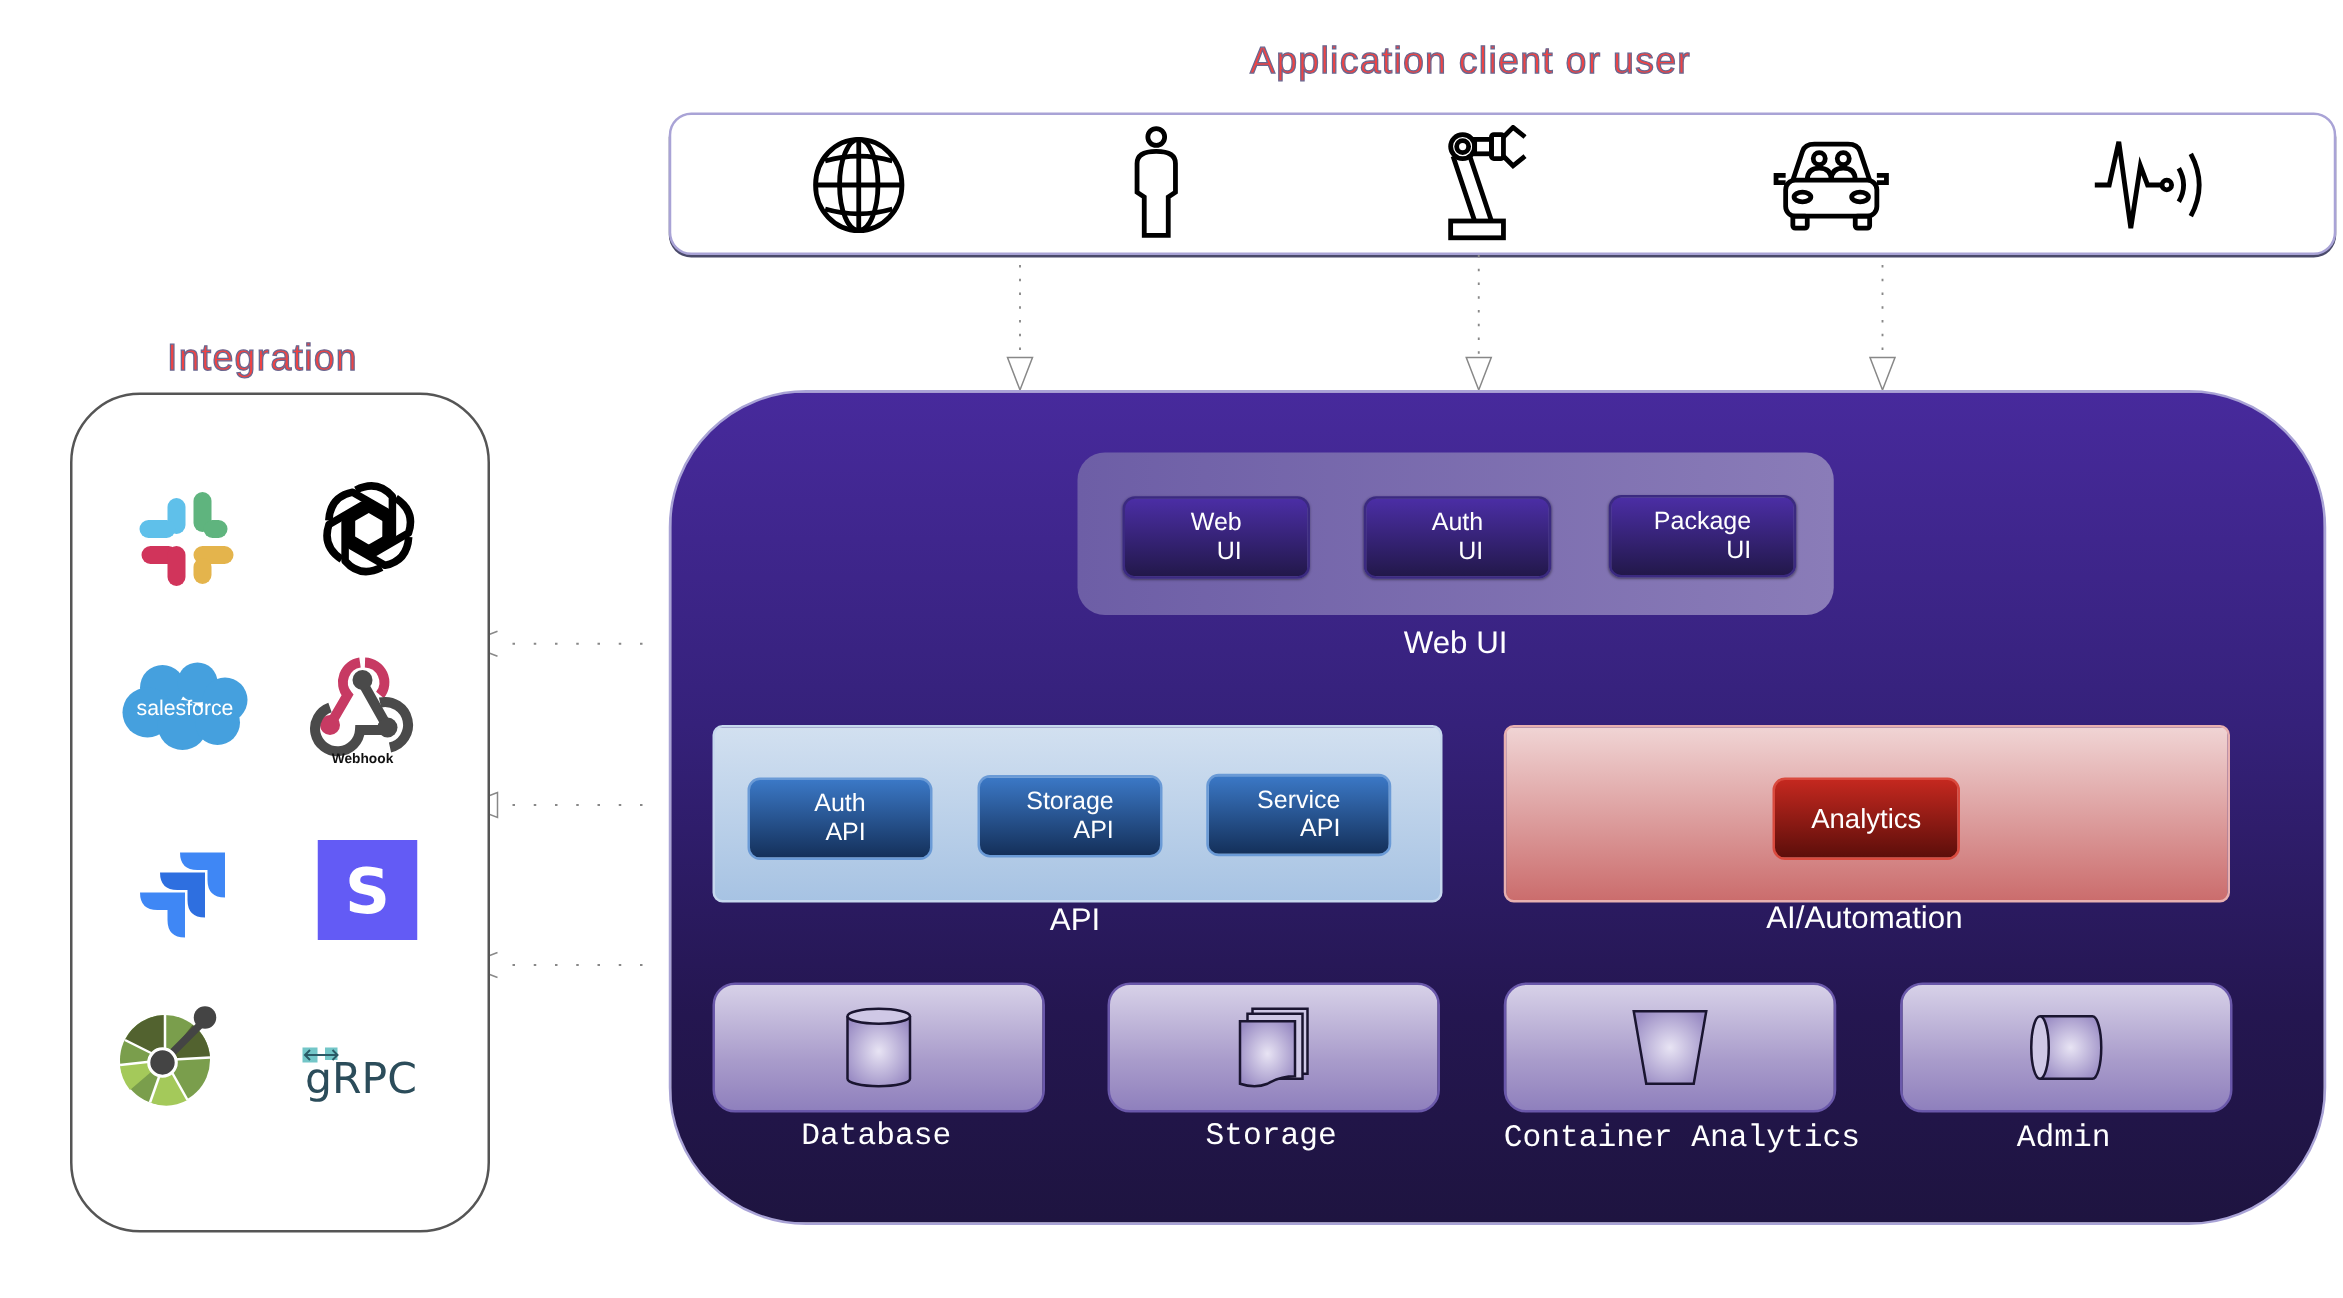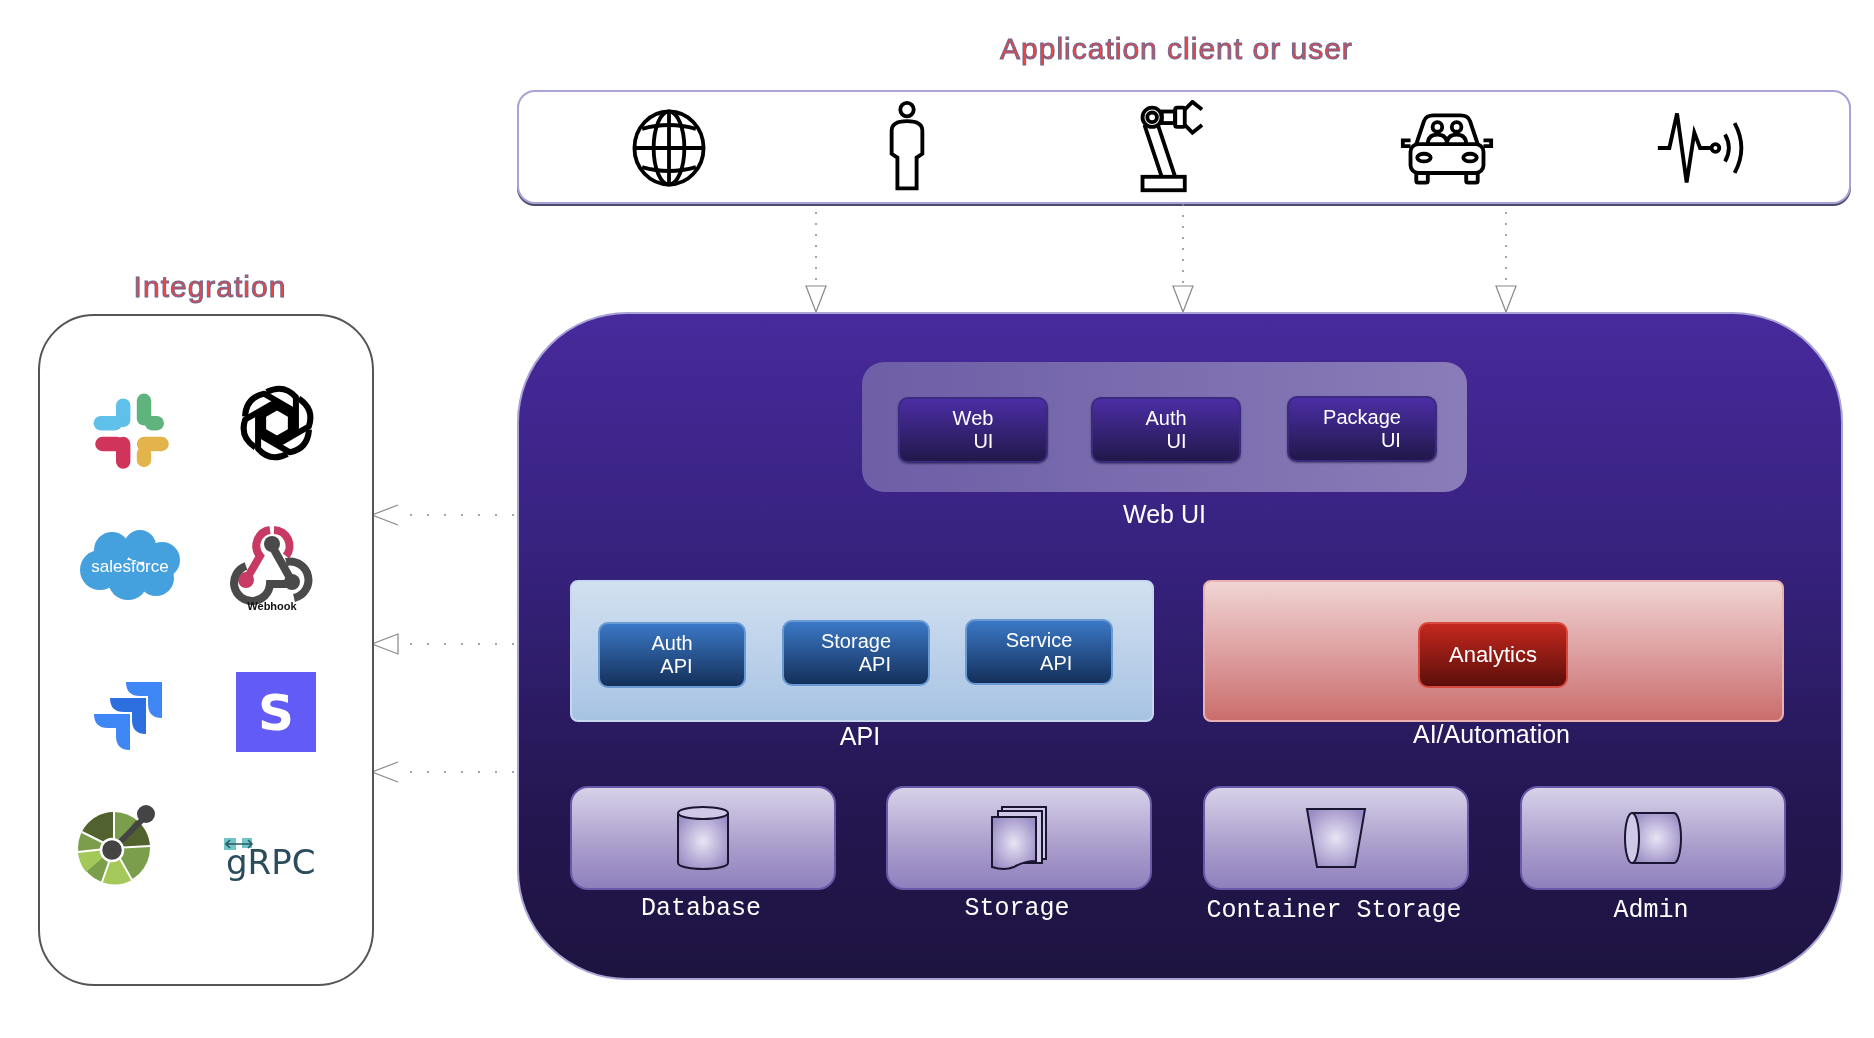--- a/index.html
+++ b/index.html
@@ -1,21 +1,21 @@
 <!DOCTYPE html>
 <html><head>
 <meta charset="utf-8">
 <style>
   html, body { margin: 0; padding: 0; }
   body {
     width: 1874px; height: 1038px; position: relative; overflow: hidden;
     background: #ffffff;
     font-family: "Liberation Sans", "DejaVu Sans", sans-serif;
   }
-  .abs { position: absolute; }
+  .abs { position: absolute; margin-left: 18px; }
 
   
   .outline-title {
     position: absolute; font-size: 30px; letter-spacing: 1px;
     color: #ef4444;
     -webkit-text-stroke: 1px #6a6790;
     text-align: center; white-space: nowrap;
   }
   #client-title { left: 1000px; top: 32px; width: 350px; }
   #integration-title { left: 120px; top: 270px; width: 180px; }
@@ -346,21 +346,21 @@
   <svg viewBox="0 0 70 70">
     <defs>
         <radialGradient id="g3" cx="50%" cy="50%" r="60%">
           <stop offset="0" stop-color="#e8e4f4"></stop>
           <stop offset="1" stop-color="#9a8cc4"></stop>
         </radialGradient>
       </defs>
     <path d="M6 6 L64 6 L54 64 L16 64 Z" fill="url(#g3)" stroke="#1a1530" stroke-width="2"></path>
   </svg>
 </div>
-<div class="store-label" style="left:1203px;top:896px">Container Storage</div>
+<div class="store-label" style="left:1203px;top:896px">Container Analytics</div>
 
 <div class="store-box" style="left:1520px;top:786px">
   <svg viewBox="0 0 70 70">
     <defs>
         <radialGradient id="g4" cx="50%" cy="50%" r="60%">
           <stop offset="0" stop-color="#e8e4f4"></stop>
           <stop offset="1" stop-color="#9a8cc4"></stop>
         </radialGradient>
       </defs>
     <path d="M14 10 L56 10 A7 25 0 0 1 56 60 L14 60" fill="url(#g4)" stroke="#1a1530" stroke-width="2"></path>

